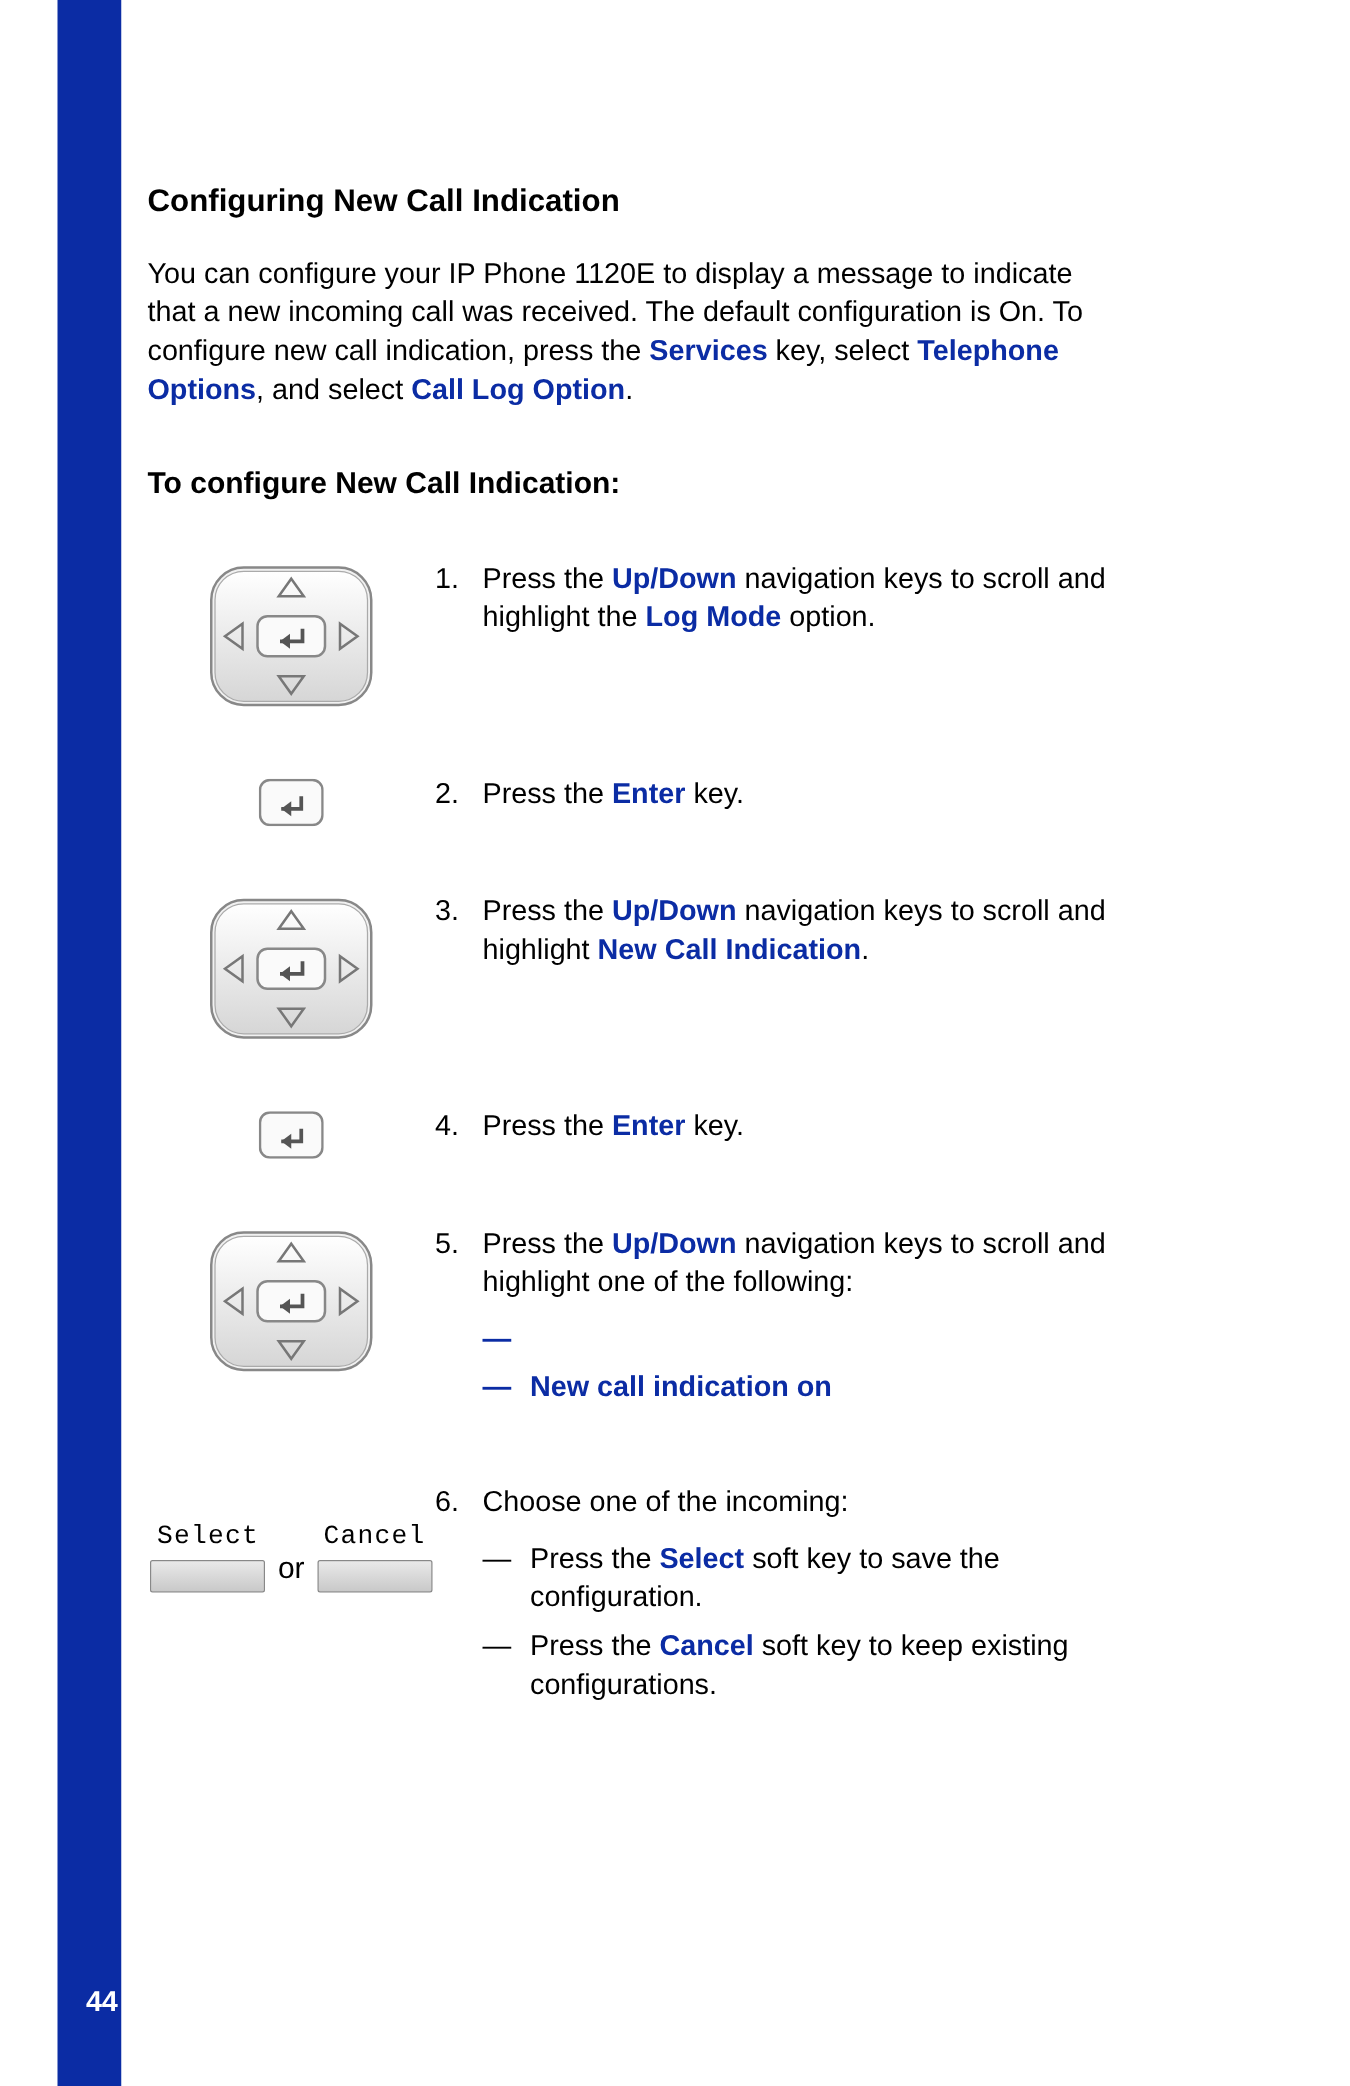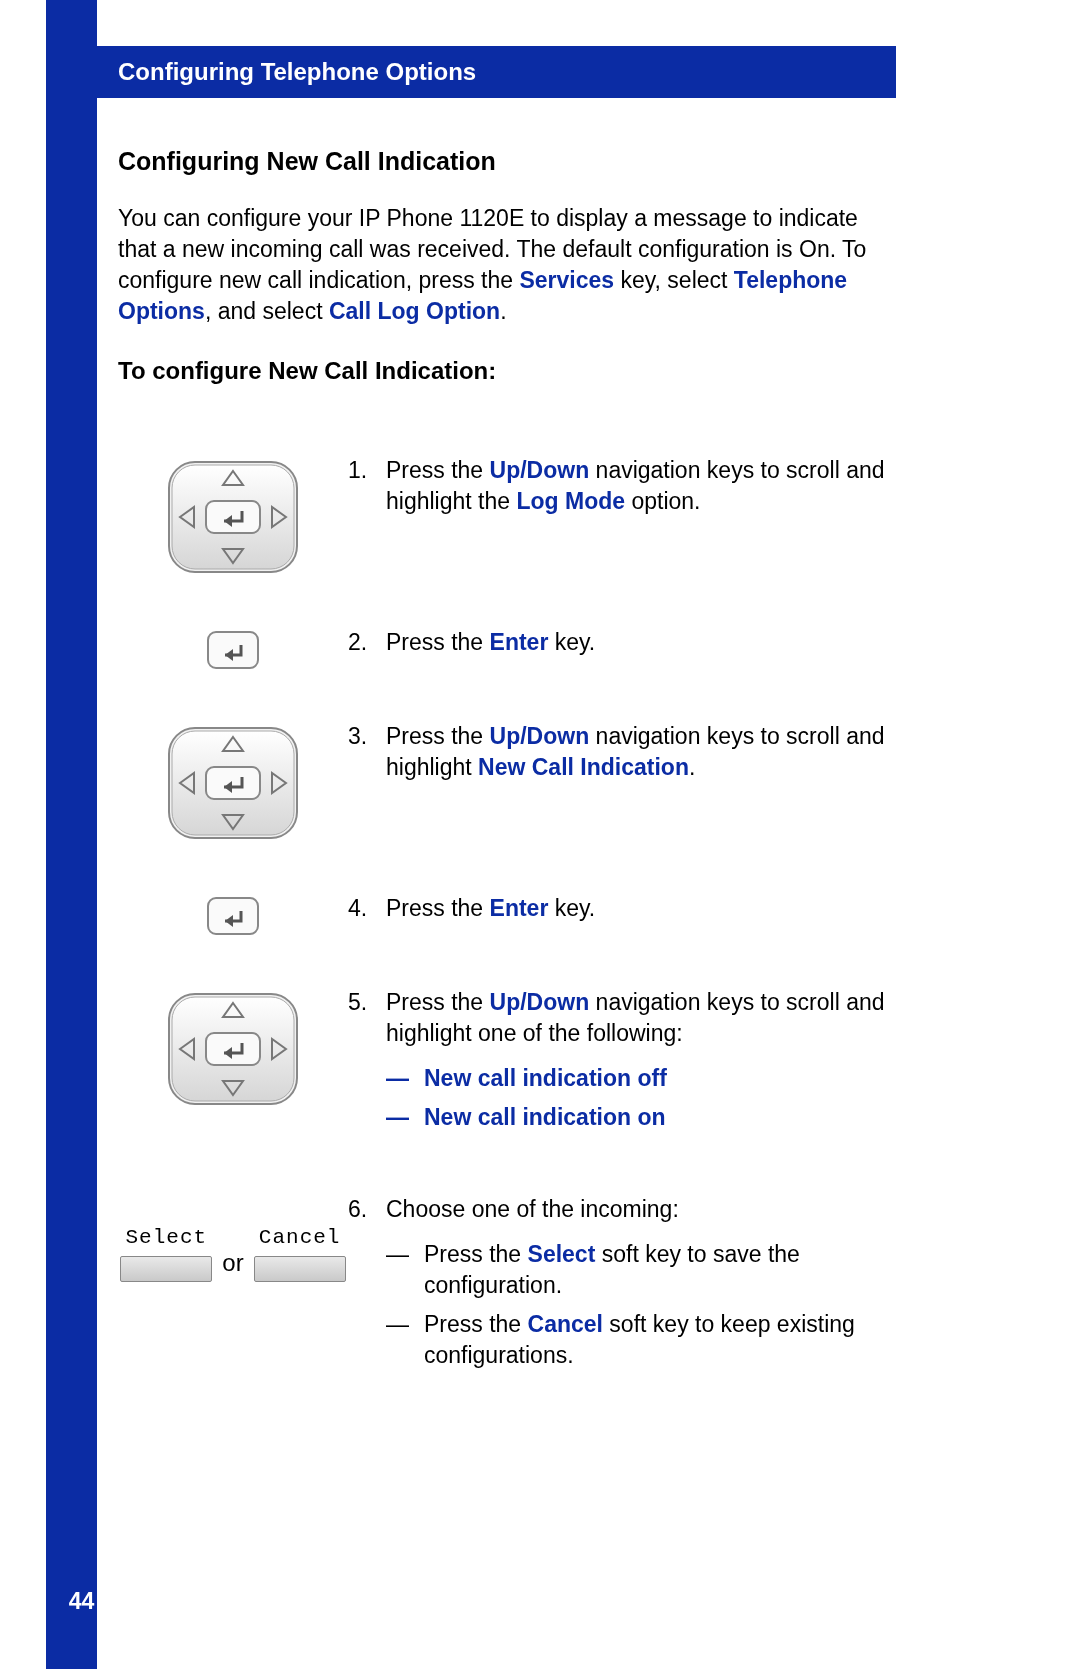--- a/index.html
+++ b/index.html
@@ -46,26 +46,26 @@
     font-size: 23px;
     line-height: 1.35;
     color: #000;
   }
   .section-title {
     font-weight: bold;
     font-size: 25px;
     margin-bottom: 24px;
   }
   .intro {
-    margin-bottom: 28px;
+    margin-bottom: 44px;
   }
   .subheading {
     font-weight: bold;
     font-size: 24px;
-    margin-bottom: 68px;
+    margin-bottom: 44px;
   }
   .hl {
     color: #0b2ca4;
     font-weight: bold;
   }
   .steps {
     display: flex;
     flex-direction: column;
   }
   .step-row {
@@ -152,21 +152,20 @@
     color: #fff;
     font-weight: bold;
     font-size: 23px;
   }
 </style>
 </head>
 <body>
 
 <div class="page">
   <div class="blue-strip"></div>
-  <div class="header-bar">Configuring Telephone Options</div>
 
   <div class="content">
     <div class="section-title">Configuring New Call Indication</div>
 
     <div class="intro">
       <span>You can configure your IP Phone 1120E to display a message to indicate that a new incoming call was received. The default configuration is On. To configure new call indication, press the </span><span class="hl">Services</span><span> key, select </span><span class="hl">Telephone Options</span><span>, and select </span><span class="hl">Call Log Option</span><span>.</span>
     </div>
 
     <div class="subheading">To configure New Call Indication:</div>
 
@@ -280,21 +279,20 @@
             <polygon points="58,62 66,56 66,68" fill="#555"></polygon>
           </svg>
         </div>
         <div class="step-text-col">
           <div class="step-num">5.</div>
           <div class="step-body">
             <span>Press the </span><span class="hl">Up/Down</span><span> navigation keys to scroll and highlight one of the following:</span>
             <div class="dash-list">
               <div class="dash-item">
                 <div class="dash hl">—</div>
-                <div class="hl">New call indication off</div>
               </div>
               <div class="dash-item">
                 <div class="dash hl">—</div>
                 <div class="hl">New call indication on</div>
               </div>
             </div>
           </div>
         </div>
       </div>
 

